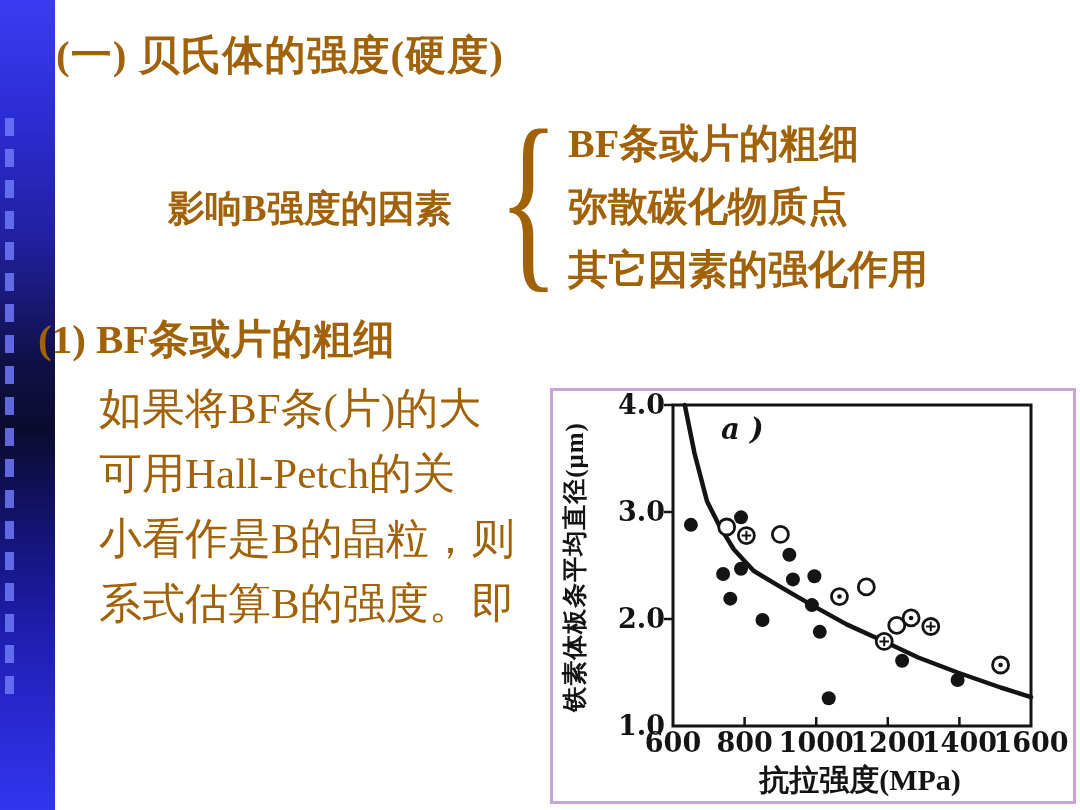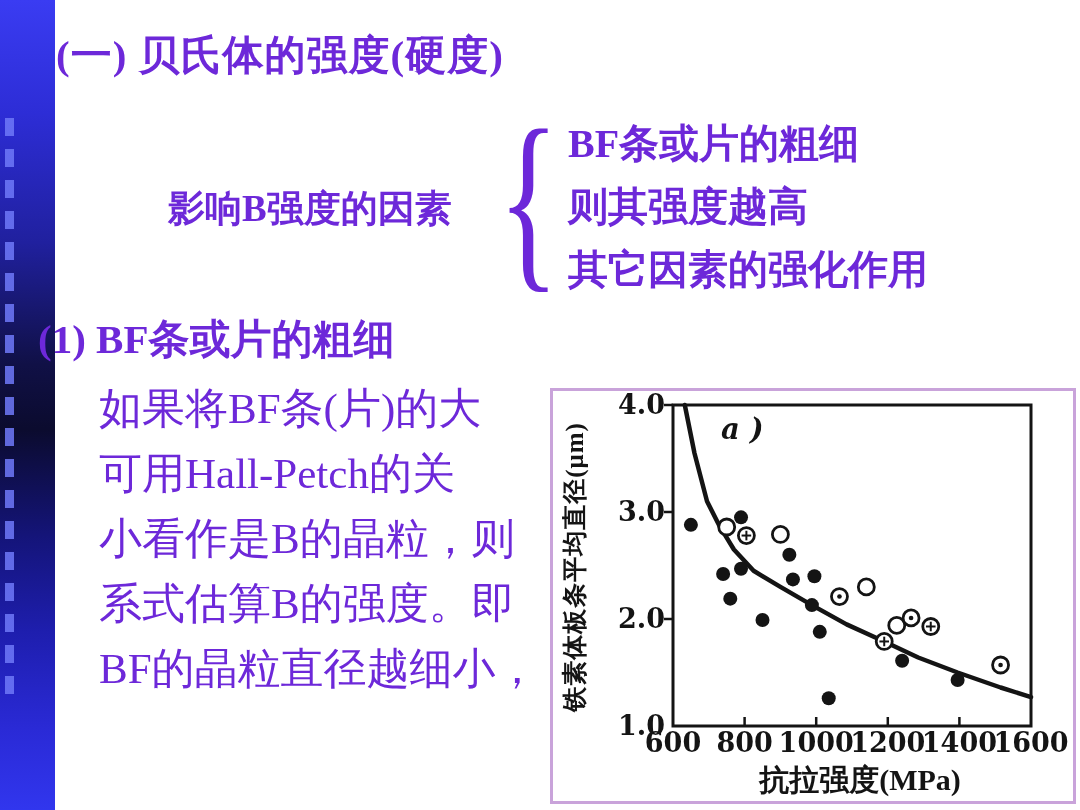--- a/index.html
+++ b/index.html
@@ -1,19 +1,19 @@
 <!DOCTYPE html>
 <html><head>
 <meta charset="utf-8">
 <style>
   html,body{margin:0;padding:0;}
   body{width:1080px;height:810px;overflow:hidden;background:#ffffff;}
   .slide{
     position:relative;width:1080px;height:660px;background:#ffffff;
-    font-family:"Liberation Serif","DejaVu Serif",serif;color:#6d28d9;
+    font-family:"Liberation Serif","DejaVu Serif",serif;color:#a16207;
   }
   
   .sidebar{
     position:absolute;left:0;top:0;width:55px;height:810px;
     background:linear-gradient(180deg,
       #3a3cf2 0%, #2d2dd6 14%, #20209e 30%, #101046 45%,
       #0b0b2e 53%, #141478 66%, #1e1eae 78%, #2a2ad6 90%, #3136ee 100%);
   }
   .sidebar-dashes{
     position:absolute;left:5px;top:118px;width:9px;height:586px;
@@ -53,32 +53,31 @@
   </div>
 
   <div class="txt slide-title">(一) 贝氏体的强度(硬度)</div>
 
   <div class="txt factors-label">影响B强度的因素</div>
 
   <div class="txt brace">{</div>
 
   <div class="txt factor-list">
     <div class="factor-item">BF条或片的粗细</div>
-    <div class="factor-item">则其强度越高</div>
+    <div class="factor-item">弥散碳化物质点</div>
     <div class="factor-item">其它因素的强化作用</div>
   </div>
 
   <div class="txt section-heading">(1) BF条或片的粗细</div>
 
   <div class="txt body-text">
     <div class="body-line">如果将BF条(片)的大</div>
     <div class="body-line">可用Hall-Petch的关</div>
     <div class="body-line">小看作是B的晶粒，则</div>
     <div class="body-line">系式估算B的强度。即</div>
-    <div class="body-line">BF的晶粒直径越细小，</div>
   </div>
 
   <div class="figure-panel">
     <svg width="520" height="410" viewBox="0 0 520 410">
         <rect x="120" y="14" width="358" height="321" fill="none" stroke="#141414" stroke-width="3"></rect>
         <text x="120" y="361" text-anchor="middle" class="tick-label">600</text>
         <line x1="191.6" y1="335" x2="191.6" y2="326" stroke="#141414" stroke-width="2.5"></line>
         <text x="191.6" y="361" text-anchor="middle" class="tick-label">800</text>
         <line x1="263.2" y1="335" x2="263.2" y2="326" stroke="#141414" stroke-width="2.5"></line>
         <text x="263.2" y="361" text-anchor="middle" class="tick-label">1000</text>

